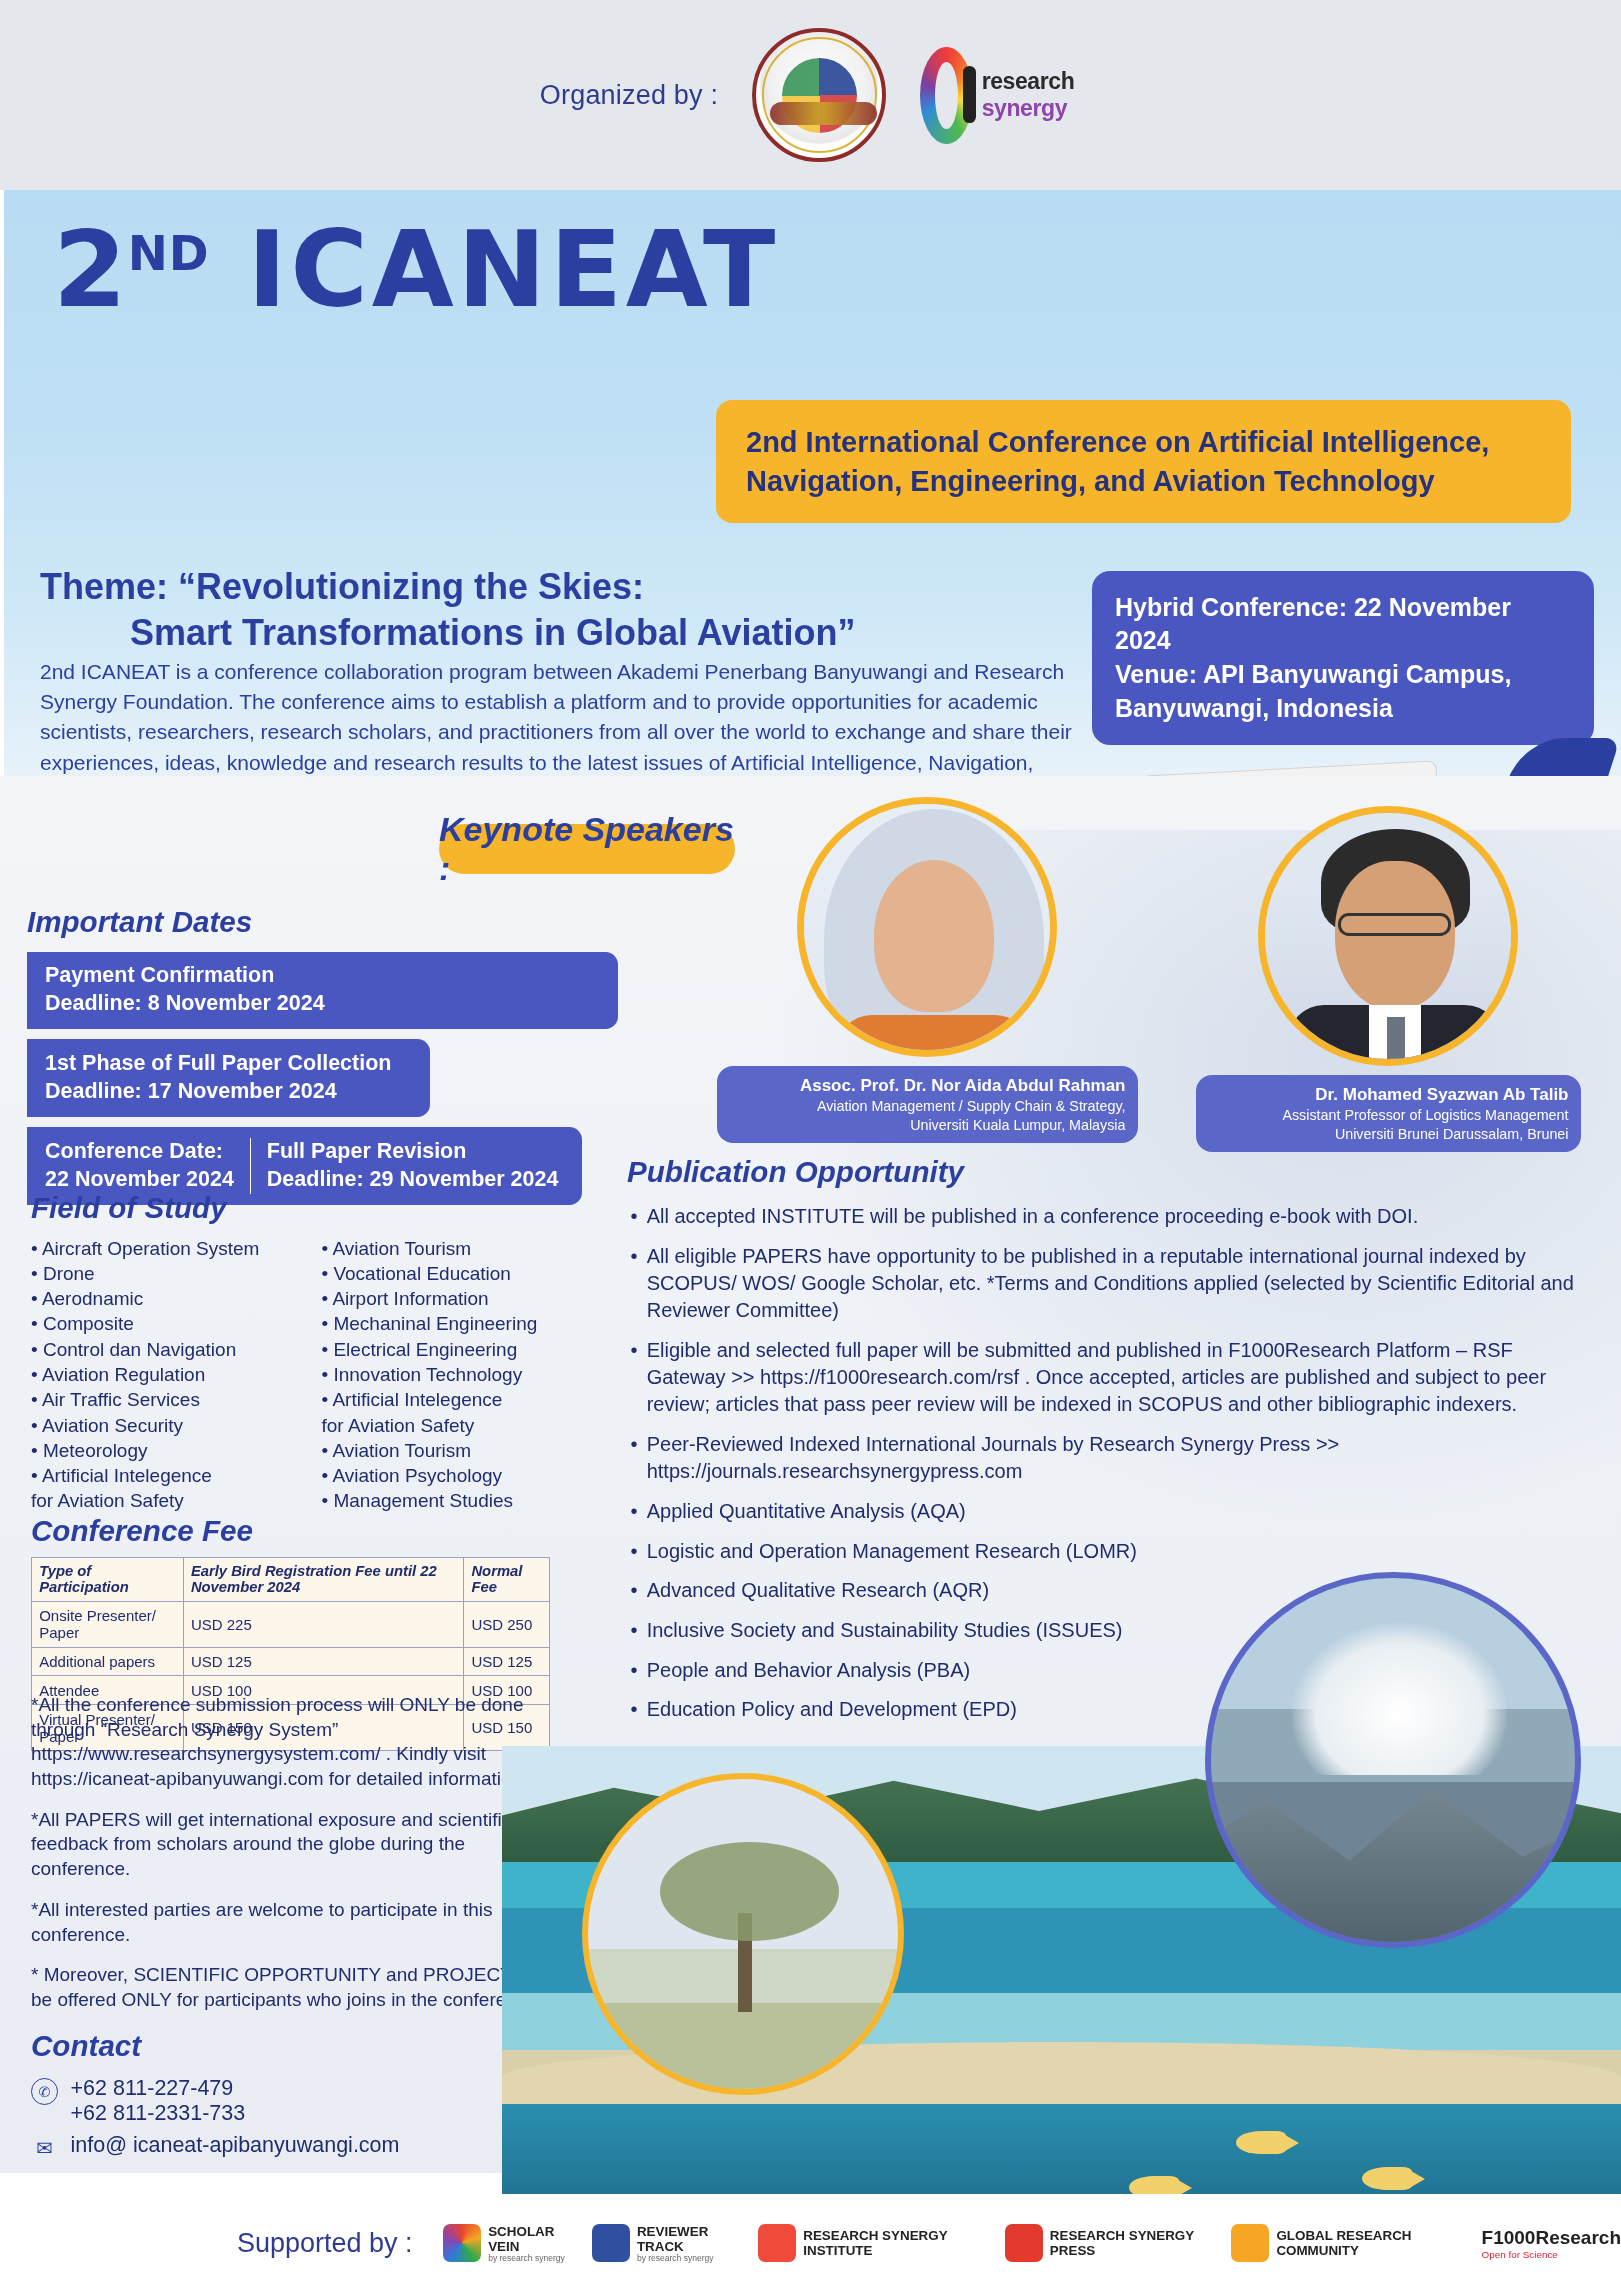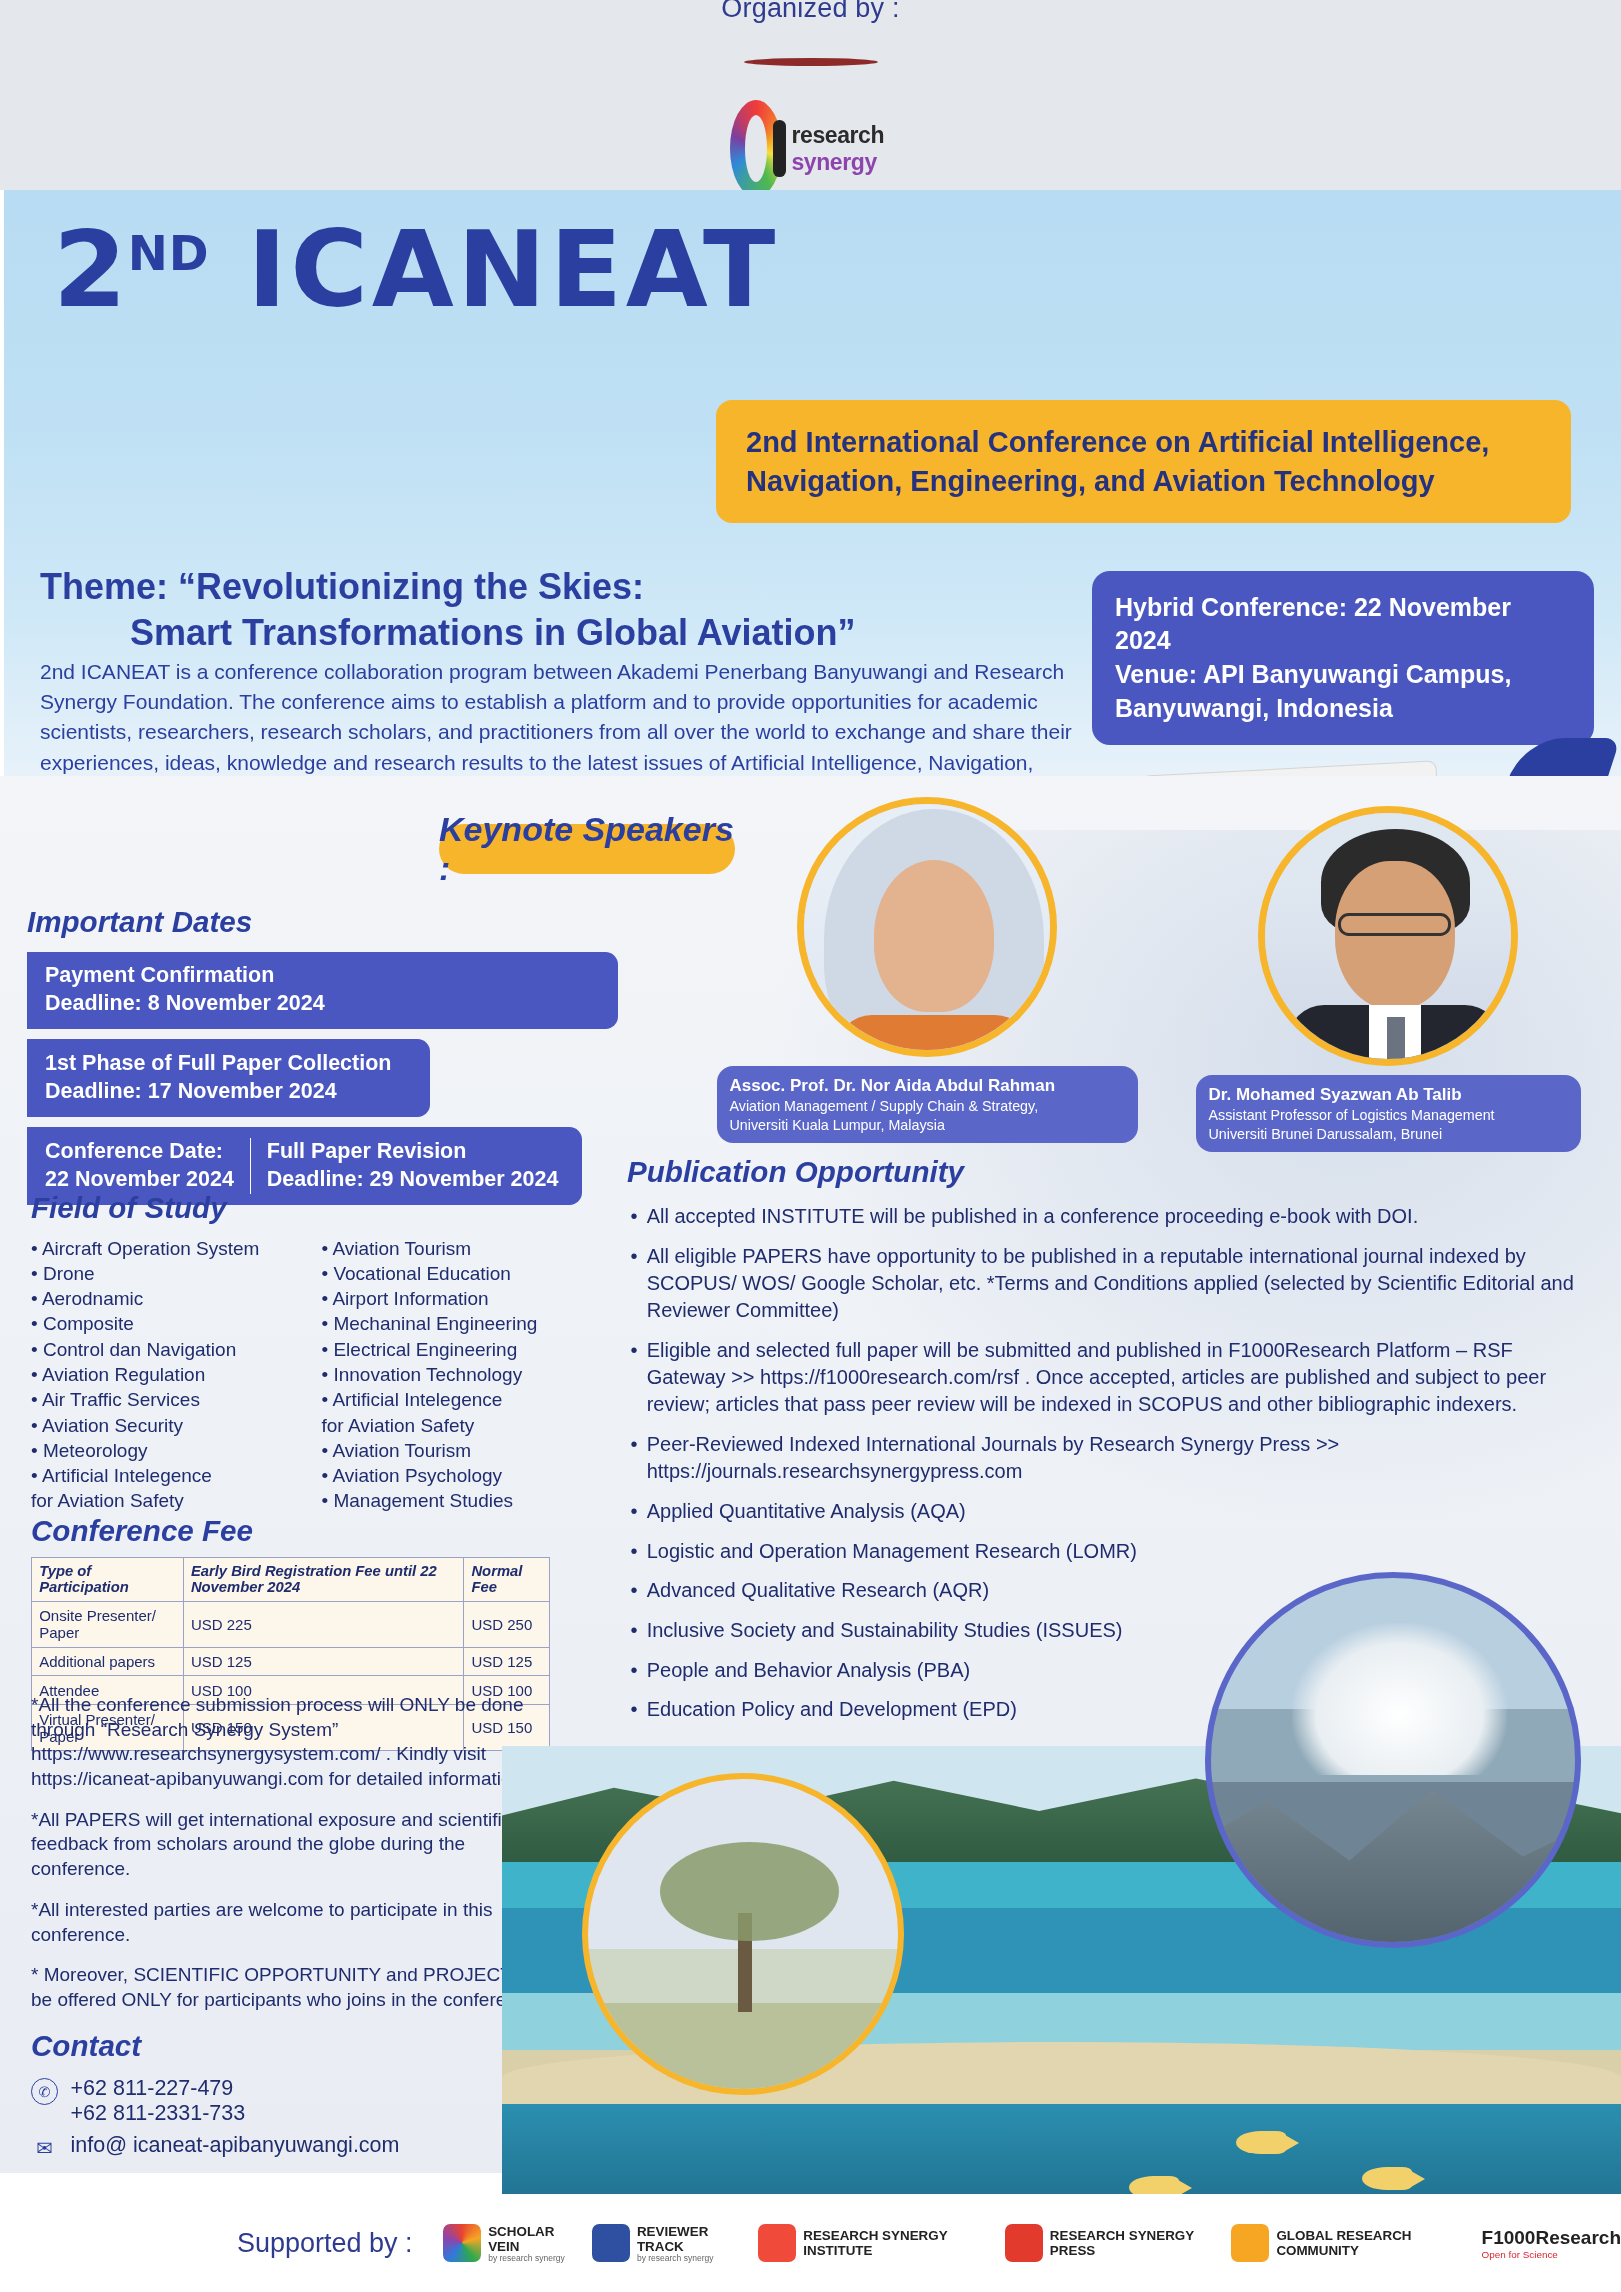--- a/index.html
+++ b/index.html
@@ -11,21 +11,21 @@
     position:relative;
     overflow:hidden;
     color:#1b2a6b;
   }
   .poster { position:relative; width:1621px; height:2293px; overflow:hidden; background:#ffffff; }
 
   
   .organizer-bar {
     position:absolute; left:0; top:0; width:1621px; height:190px;
     background:#e4e7ec;
-    display:flex; align-items:center; justify-content:center; gap:34px;flex-direction:column;
+    display:flex; align-items:center; justify-content:center; gap:34px;
   }
   .organizer-label { font-size:27px; color:#2e3b8f; font-weight:400; letter-spacing:0.2px; }
   .logo-api {
     width:134px; height:134px; border-radius:50%;
     background:radial-gradient(circle at 50% 42%, #ffffff 0%, #f2f2f2 48%, #e8e8e8 60%, #ffffff 62%);
     border:4.5px solid #8d2b2b; position:relative; overflow:hidden;
     display:flex; align-items:center; justify-content:center;
   }
   .logo-api .ring {
     position:absolute; inset:5.4px; border-radius:50%; border:2.7px solid #d8b43a;
@@ -130,21 +130,21 @@
   .keynote-pill span { font-size:34px; font-weight:800; font-style:italic; color:#2b3fa0; }
 
   .speaker { position:absolute; width:304px; }
   .speaker .photo {
     width:260px; height:260px; border-radius:50%; border:7.2px solid #f7b52c;
     margin:0 auto; overflow:hidden; position:relative;
     background:#cfd7e4;
   }
   .speaker .caption {
     margin-top:9px; background:#5b67c8; color:#fff; border-radius:16px;
-    padding:9px 12.5px; text-align:left; line-height:1.3;
+    padding:9px 12.5px; text-align:right; line-height:1.3;
   }
   .speaker .nm { font-size:17px; font-weight:800; }
   .speaker .role { font-size:14.3px; font-weight:400; }
 
   .sp1 { left:775px; top:797px; }
   .sp2 { left:1236px; top:806px; }
   .sp1 .caption { width:421px; margin-left:-58px; }
   .sp2 .caption { width:385px; margin-left:-40px; }
 
   

